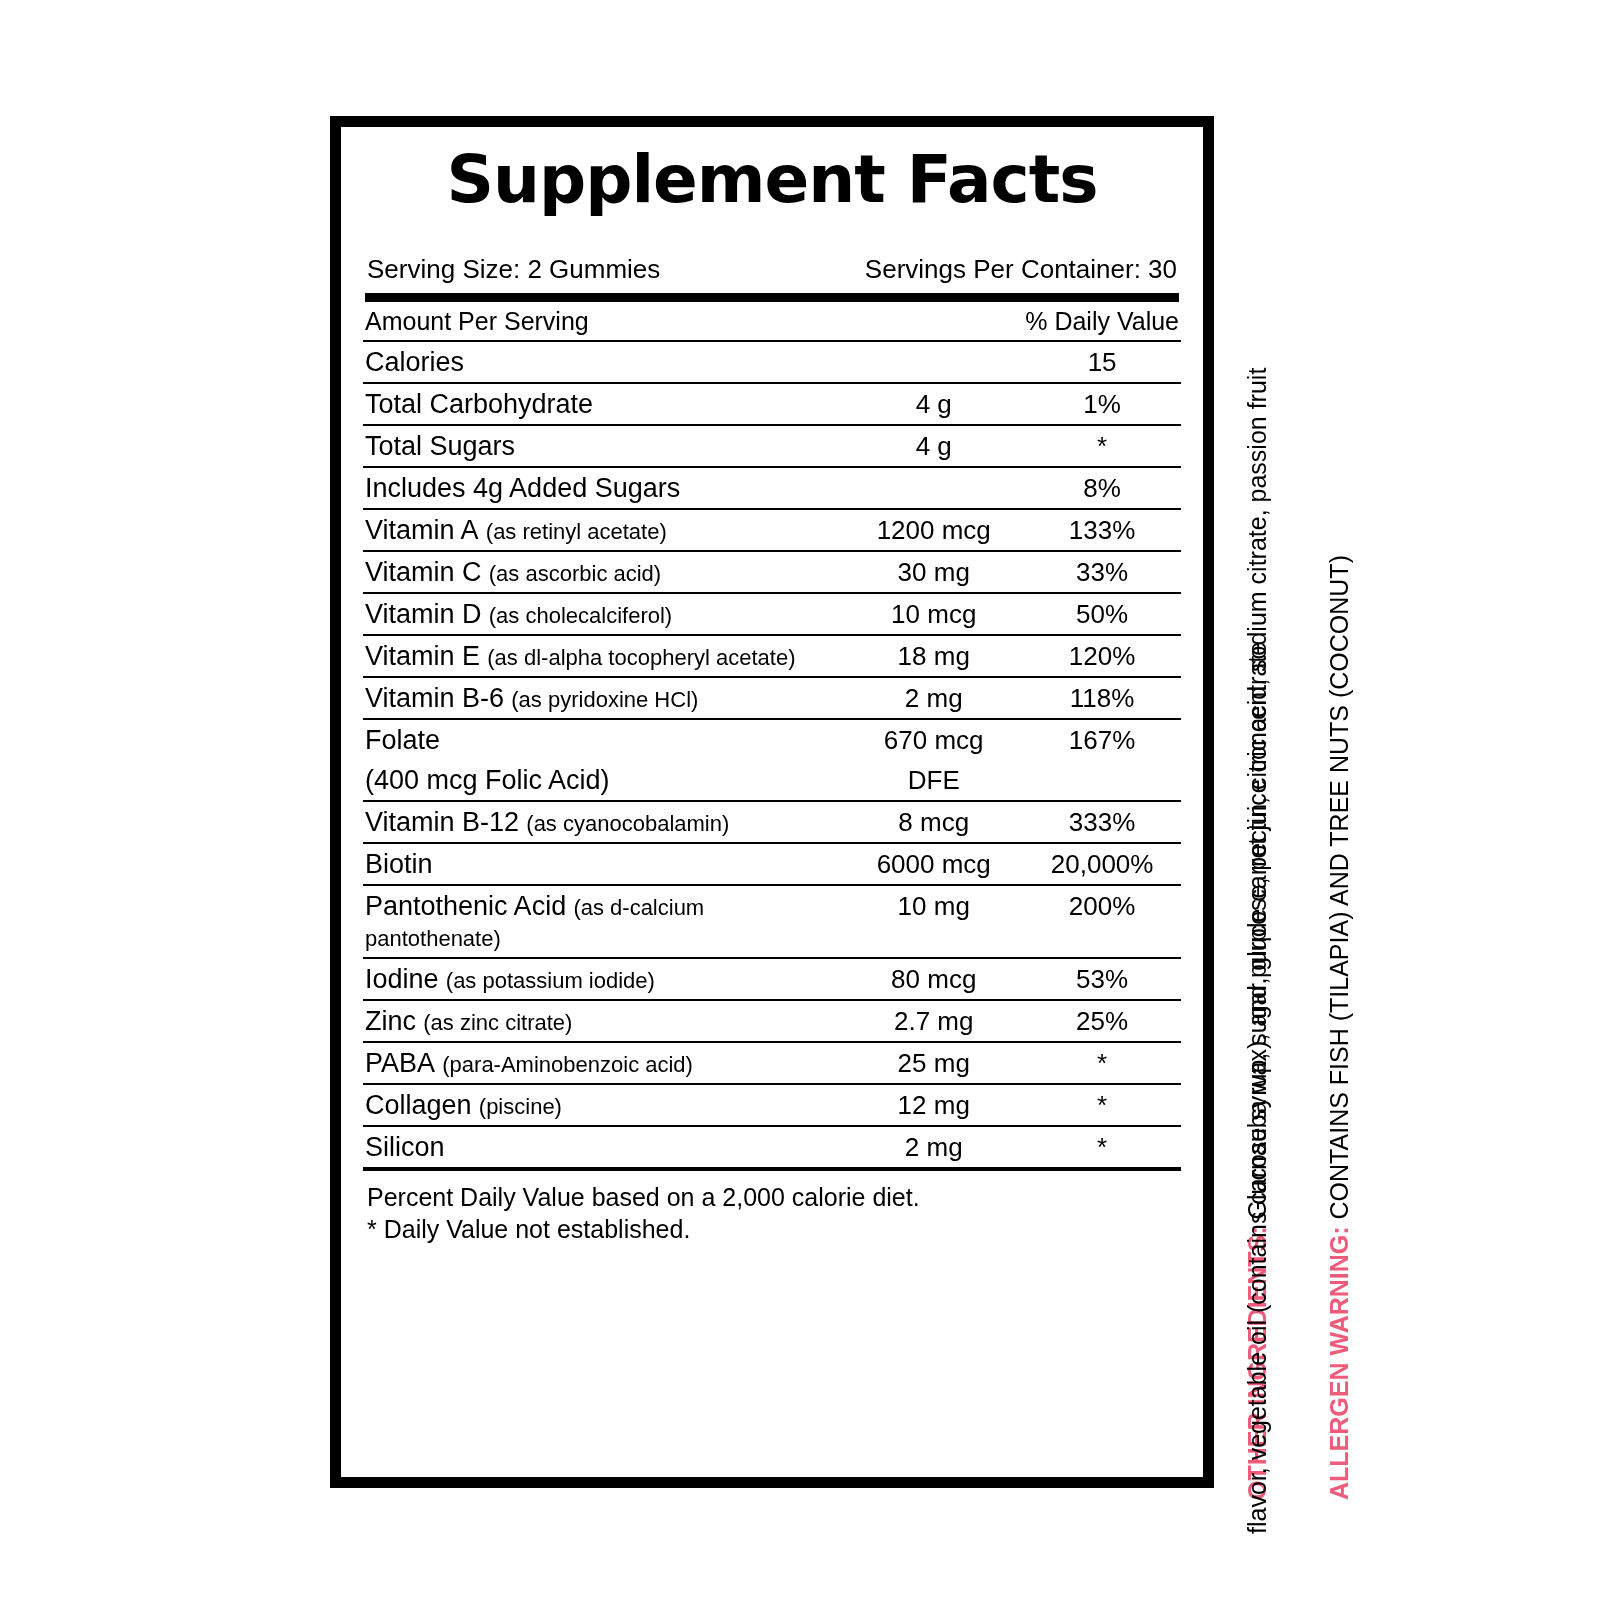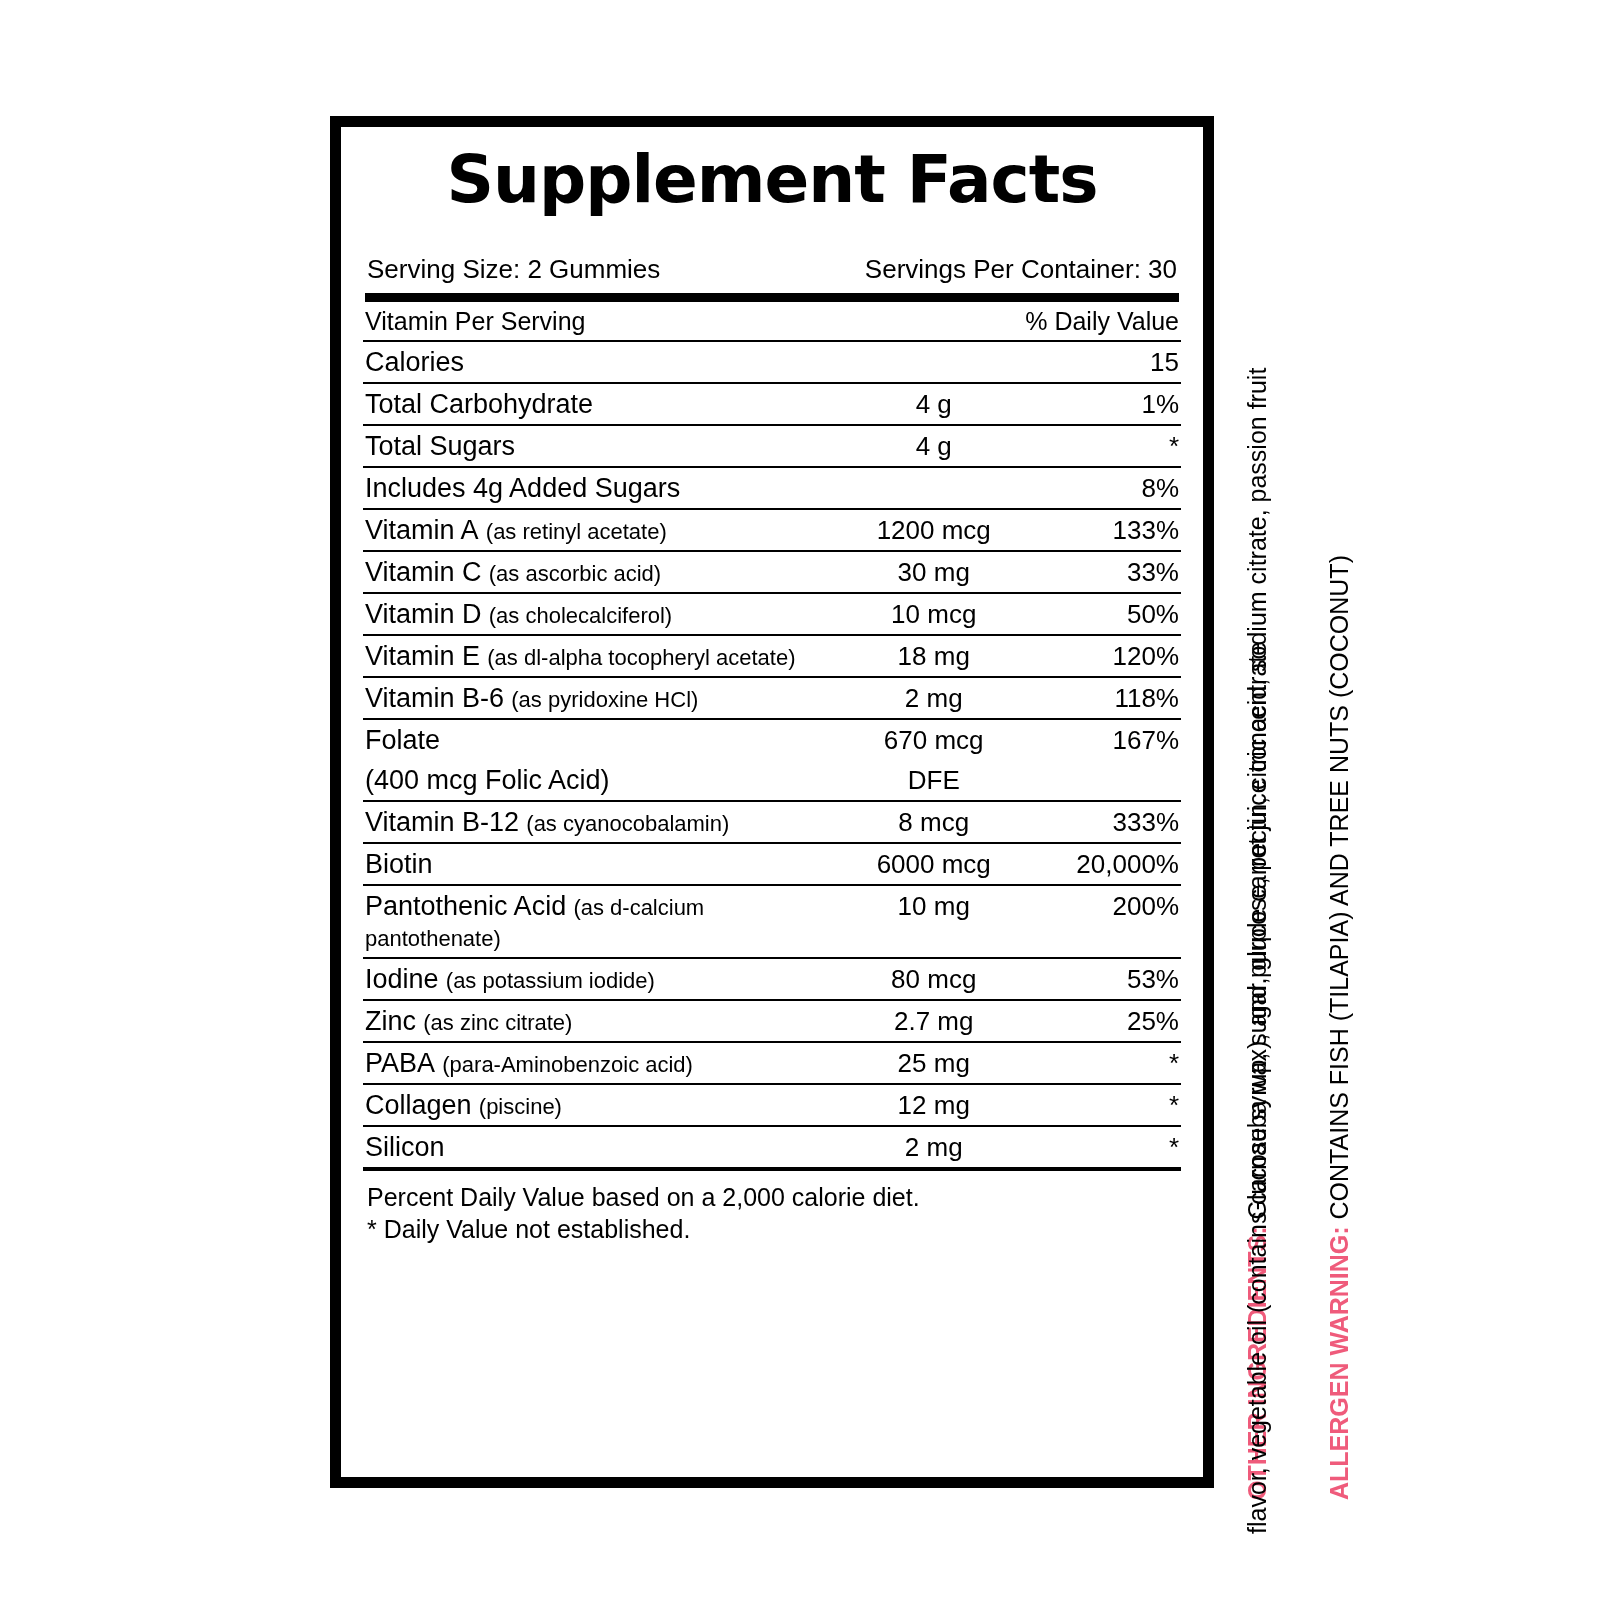--- a/index.html
+++ b/index.html
@@ -63,21 +63,21 @@
   table.facts td {
     padding: 5px 2px 4px 2px;
     vertical-align: baseline;
     border-bottom: 2px solid #000;
   }
   table.facts tr.no-rule td { border-bottom: none; margin-left: 12px; }
   table.facts tr.thick-rule td { border-bottom: 4px solid #000; }
 
   td.c-name  { text-align: left; }
   td.c-amt   { text-align: center; width: 175px; white-space: nowrap; }
-  td.c-dv    { text-align: right; width: 150px; white-space: nowrap; }
+  td.c-dv    { text-align: center; width: 150px; white-space: nowrap; }
 
   .nm { font-size: 27px; }
   .sub { font-size: 22px; }
   .indent1 { padding-left: 30px; }
   .indent2 { padding-left: 62px; }
   .star { font-size: 26px; line-height: 0.7; }
 
   .hdr td { font-size: 25px; }
 
   .footnotes {
@@ -120,21 +120,21 @@
     <div class="serving-row">
       <div>Serving Size: 2 Gummies</div>
       <div>Servings Per Container: 30</div>
     </div>
 
     <div class="rule-thick"></div>
 
     <table class="facts">
       <tbody>
         <tr class="hdr">
-          <td class="c-name">Vitamin Per Serving</td>
+          <td class="c-name">Amount Per Serving</td>
           <td class="c-amt"></td>
           <td class="c-dv">% Daily Value</td>
         </tr>
       <tr>
             <td class="c-name"><span class="nm">Calories</span></td>
             <td class="c-amt"></td>
             <td class="c-dv">15</td>
           </tr>
           <tr>
             <td class="c-name"><span class="nm">Total Carbohydrate</span></td>

